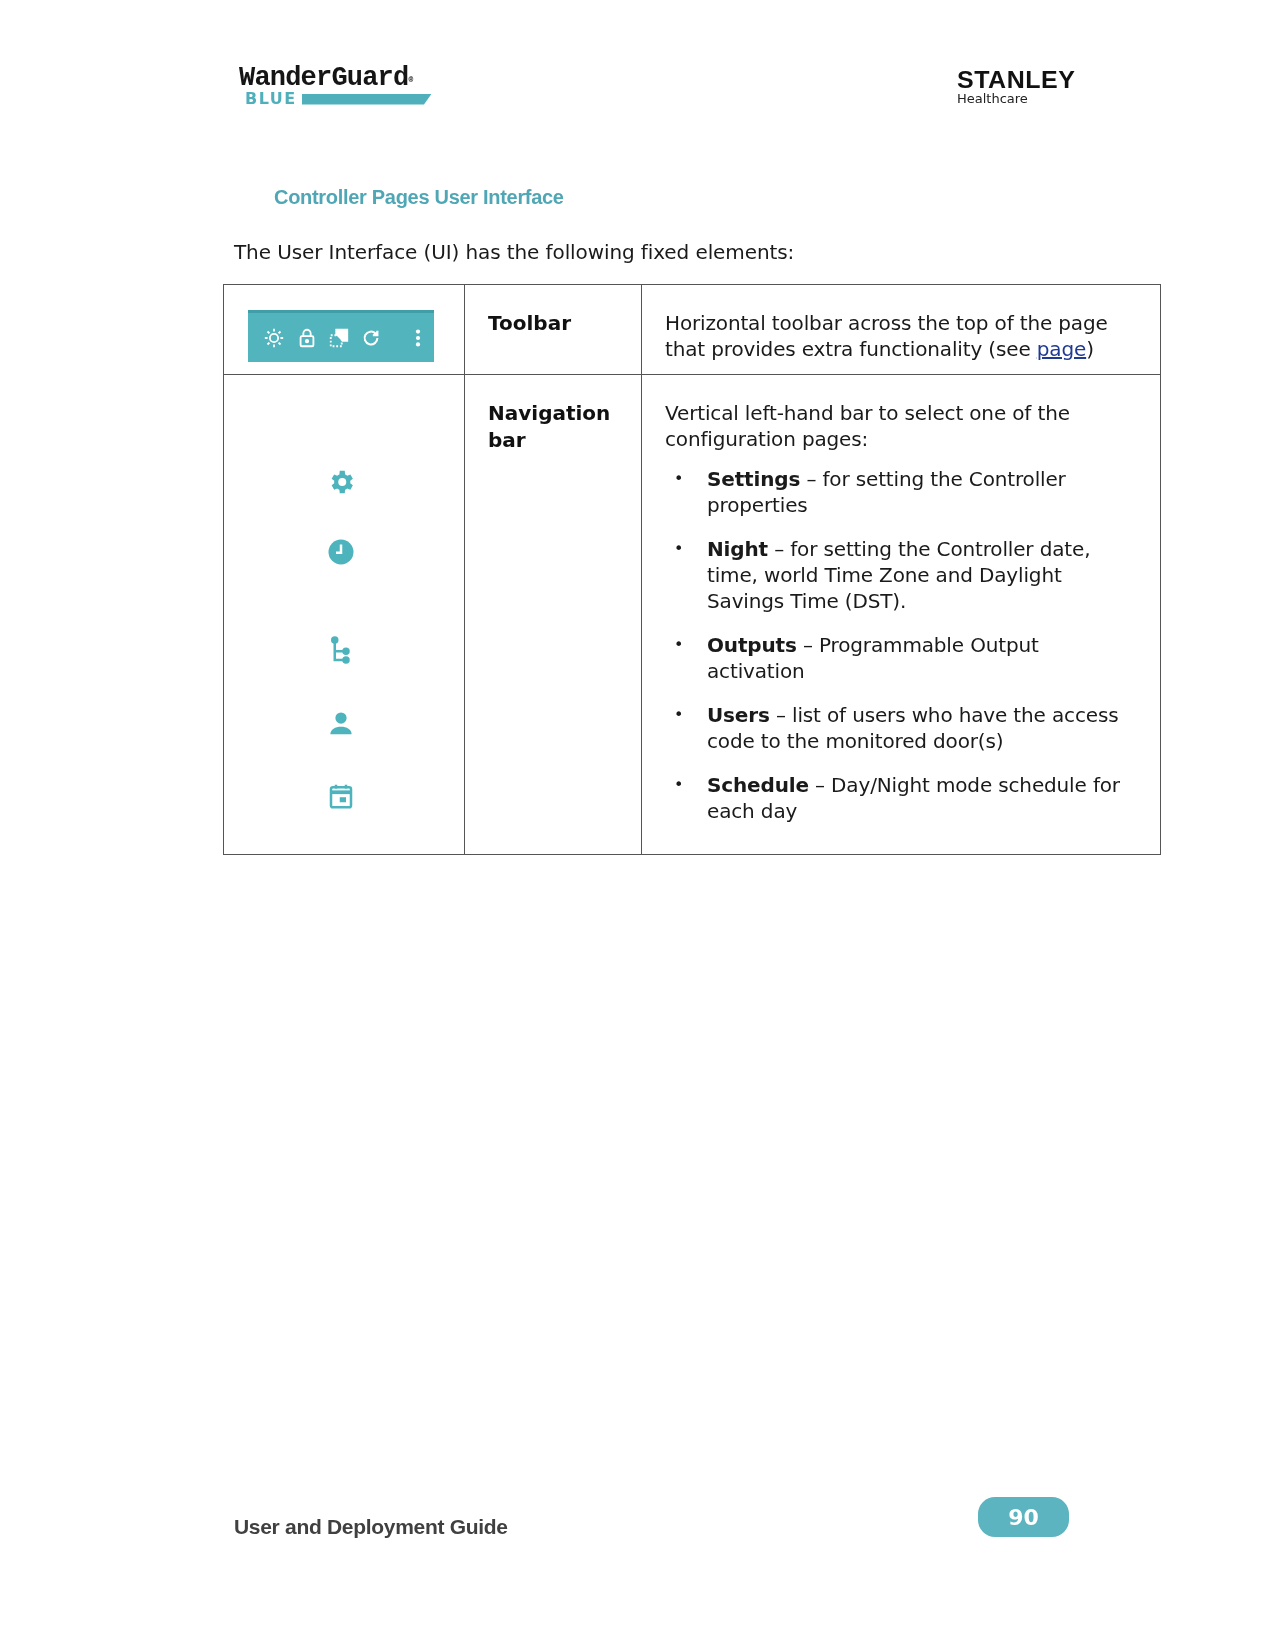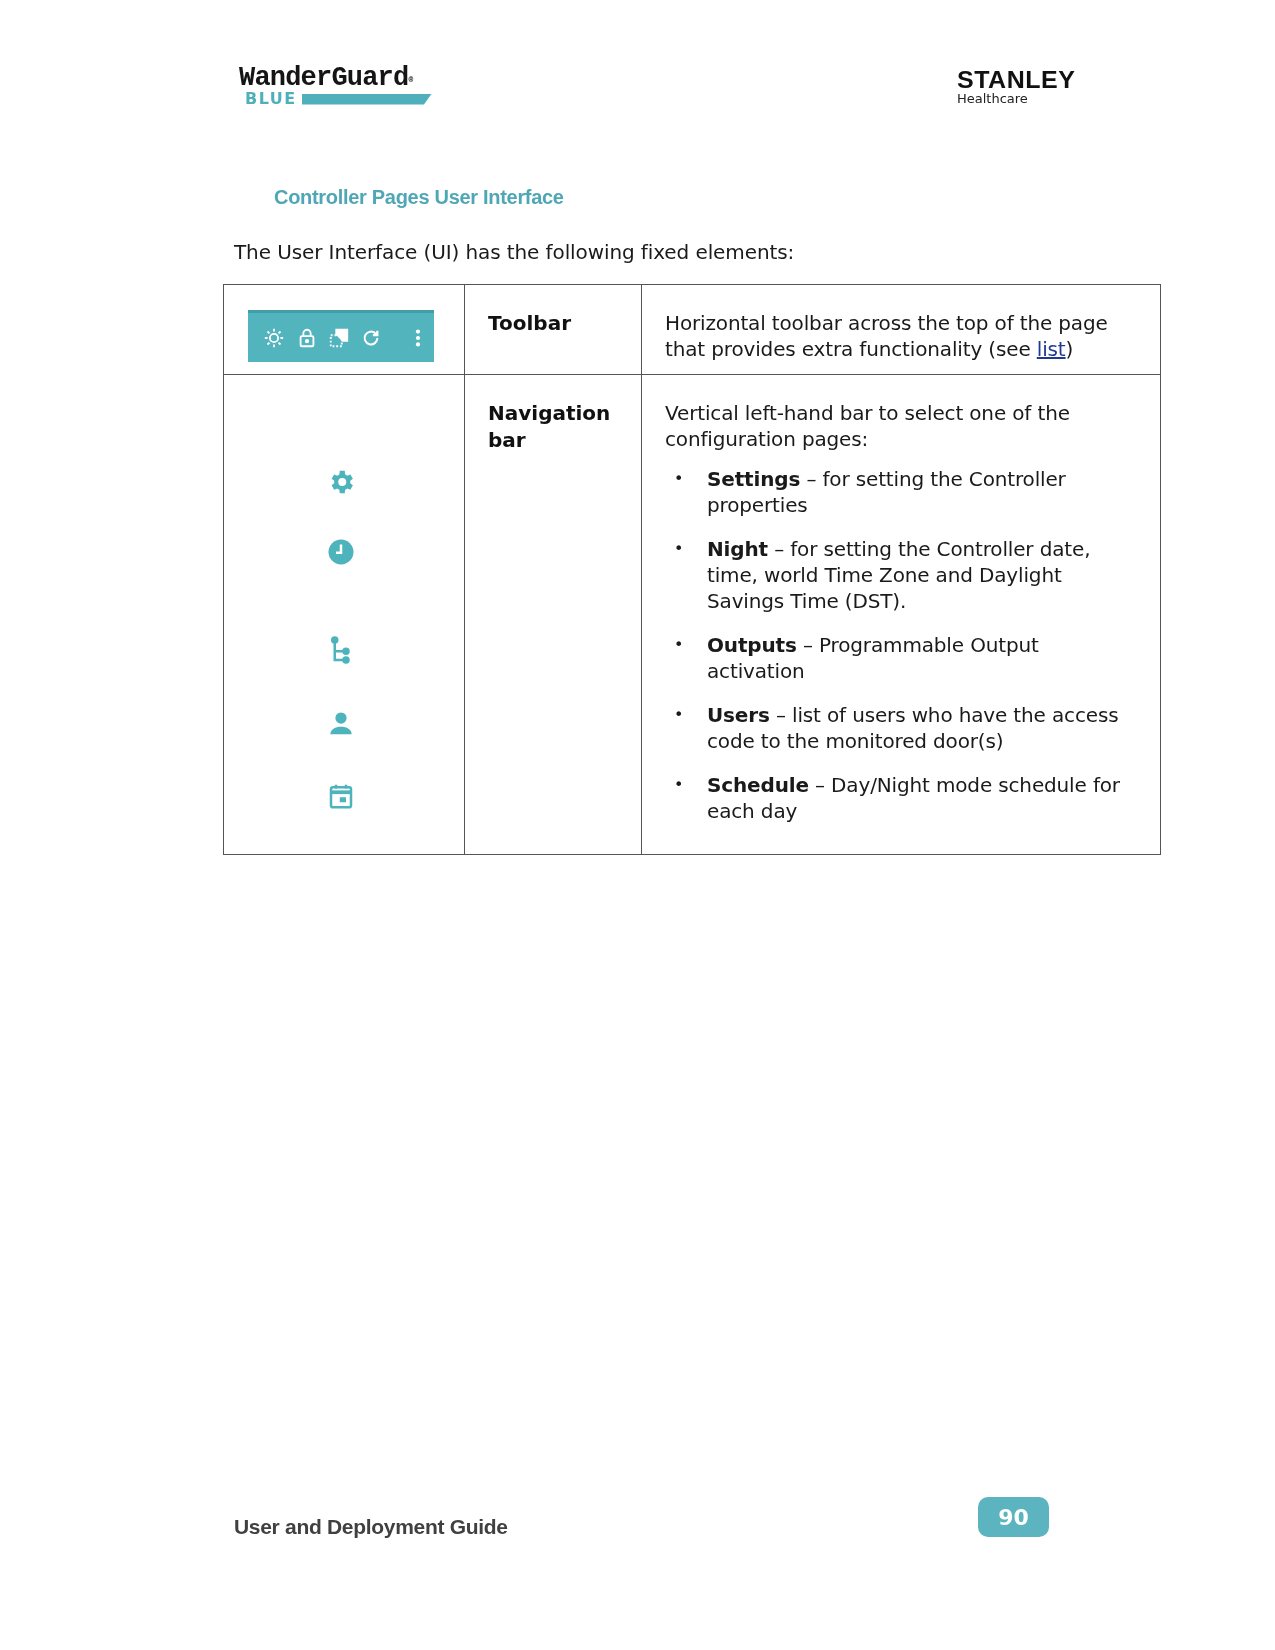--- a/index.html
+++ b/index.html
@@ -63,21 +63,21 @@
   
   .apply-wrap { position: relative; width: 100%; height: 100%; }
   .apply-btn { position: absolute; left: 77px; top: 18px; width: 64px; height: 64px; border-radius: 50%;
                background: #4db3bc; box-shadow: 0 4px 6px rgba(0,0,0,0.22);
                display: flex; align-items: center; justify-content: center; }
   .apply-btn svg { width: 28px; height: 28px; }
 
   
   .footer-title { left: 234px; top: 1515px; font-size: 21px; font-weight: bold; color: #404040;
                   font-family: Liberation Sans, sans-serif; letter-spacing: -0.3px; }
-  .page-badge { left: 978px; top: 1497px; width: 71px; height: 40px; background: #5bb4bf; border-radius: 10px;
+  .page-badge { left: 978px; top: 1497px; width: 91px; height: 40px; background: #5bb4bf; border-radius: 17px;
                 color: #fff; font-weight: bold; font-size: 22px; display: flex; align-items: center; justify-content: center; }
 </style>
 </head>
 <body>
 
 <div class="abs wg-logo">
   <div class="wg-word">
     <span>WanderGuard</span><span class="wg-reg">®</span>
   </div>
   <div class="wg-blue-row">
@@ -130,21 +130,21 @@
                 <circle cx="12" cy="12" r="2.3"></circle>
                 <circle cx="12" cy="19" r="2.3"></circle>
           </svg>
         </span>
       </div>
     </td>
     <td class="c2">
       <div class="label">Toolbar</div>
     </td>
     <td class="c3">
-      <div class="desc"><span>Horizontal toolbar across the top of the page that provides extra functionality (see </span><a href="#">list</a><span>)</span></div>
+      <div class="desc"><span>Horizontal toolbar across the top of the page that provides extra functionality (see </span><a href="#">page</a><span>)</span></div>
     </td>
   </tr>
 
   <tr class="r2">
     <td class="c1">
       <div class="nav-icons">
         <span class="nav-icon" style="top:77px">
           <svg viewBox="0 0 24 24" fill="#4db3bc">
             <path d="M19.4 13a7.5 7.5 0 0 0 0-2l2.1-1.6-2-3.5-2.5 1a7.5 7.5 0 0 0-1.7-1L15 3h-4l-.3 2.9a7.5 7.5 0 0 0-1.7 1l-2.5-1-2 3.5L6.6 11a7.5 7.5 0 0 0 0 2l-2.1 1.6 2 3.5 2.5-1a7.5 7.5 0 0 0 1.7 1L11 21h4l.3-2.9a7.5 7.5 0 0 0 1.7-1l2.5 1 2-3.5z"></path>
             <circle cx="13" cy="12" r="3.2" fill="#fff"></circle>

